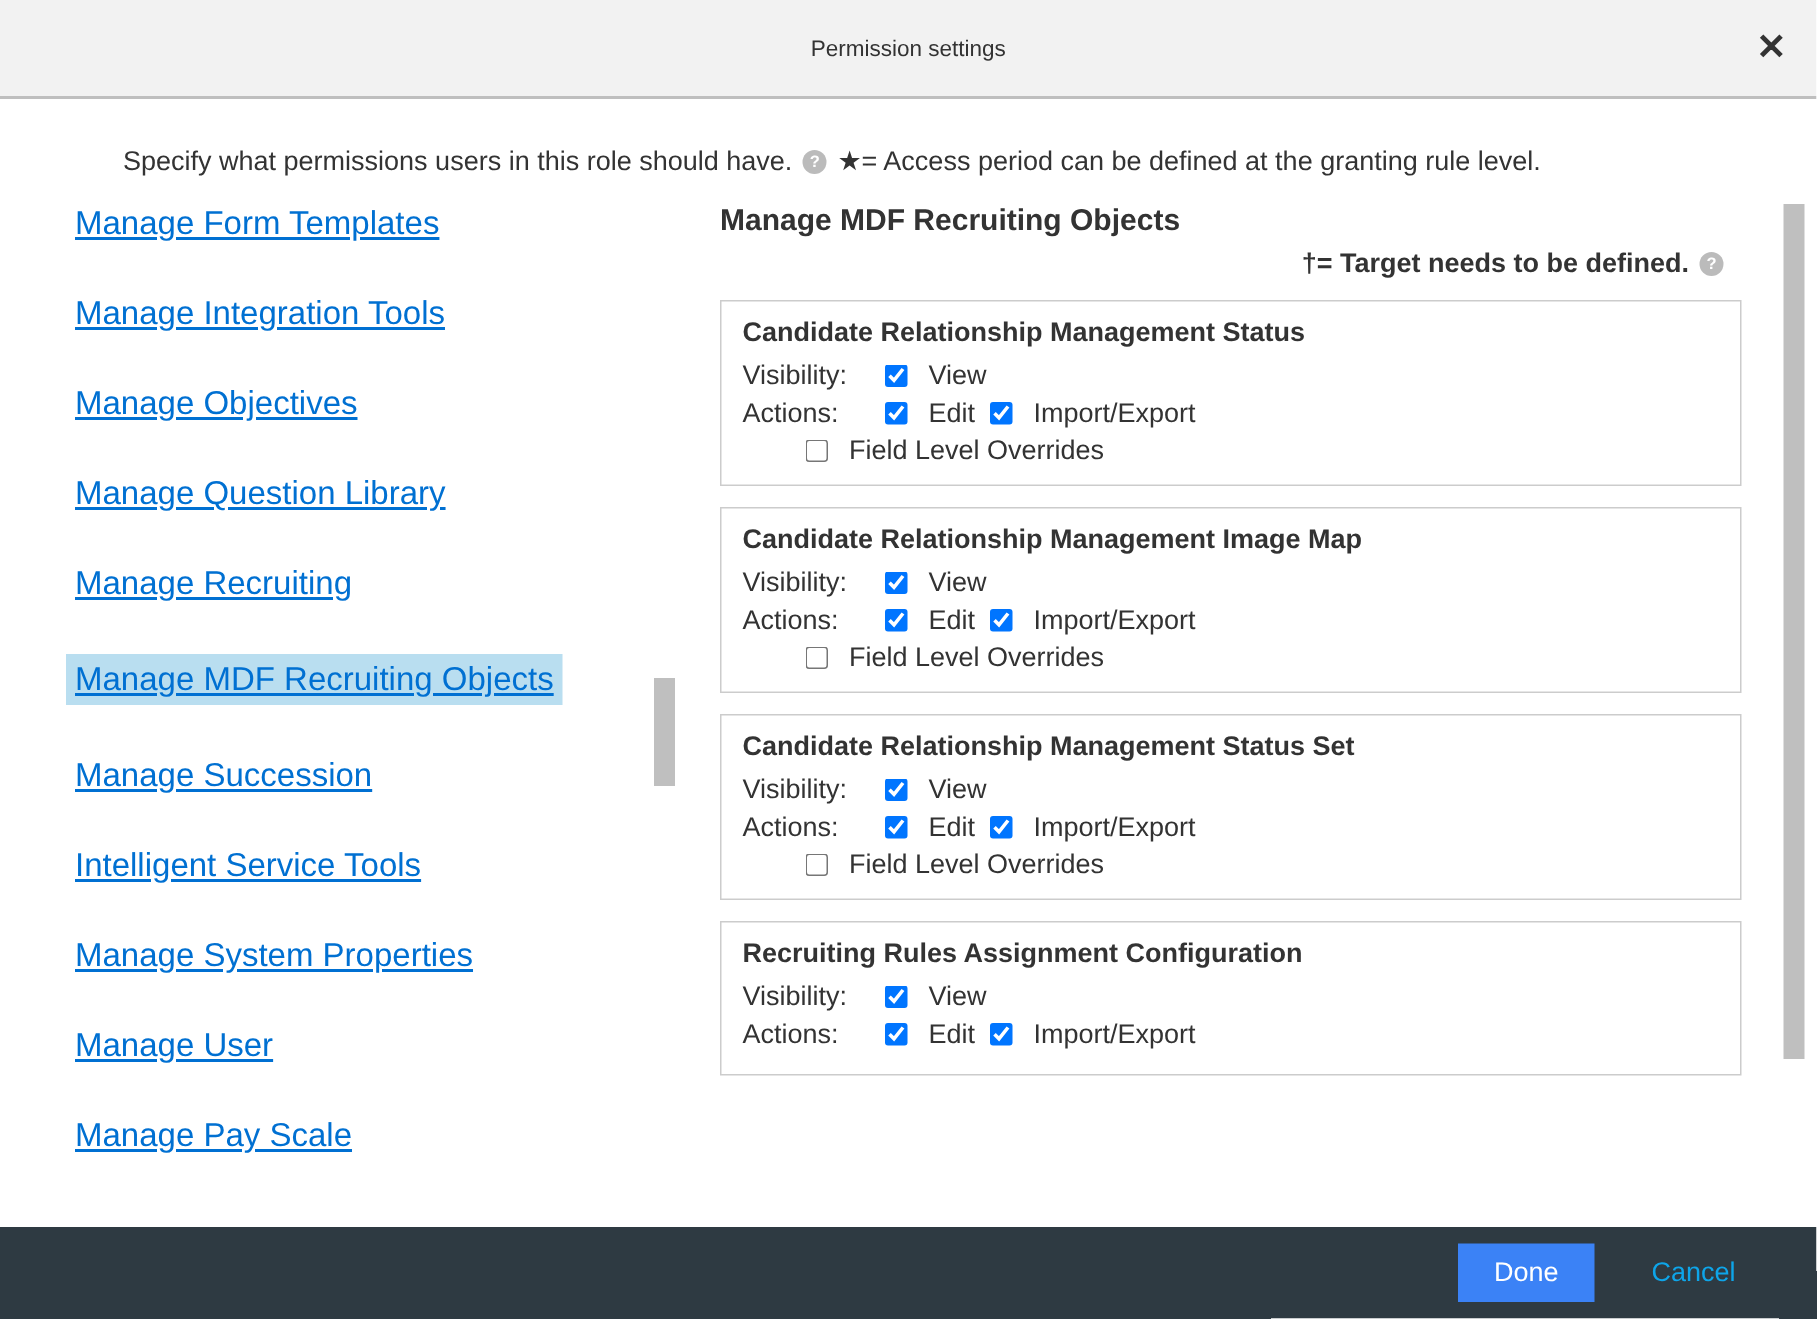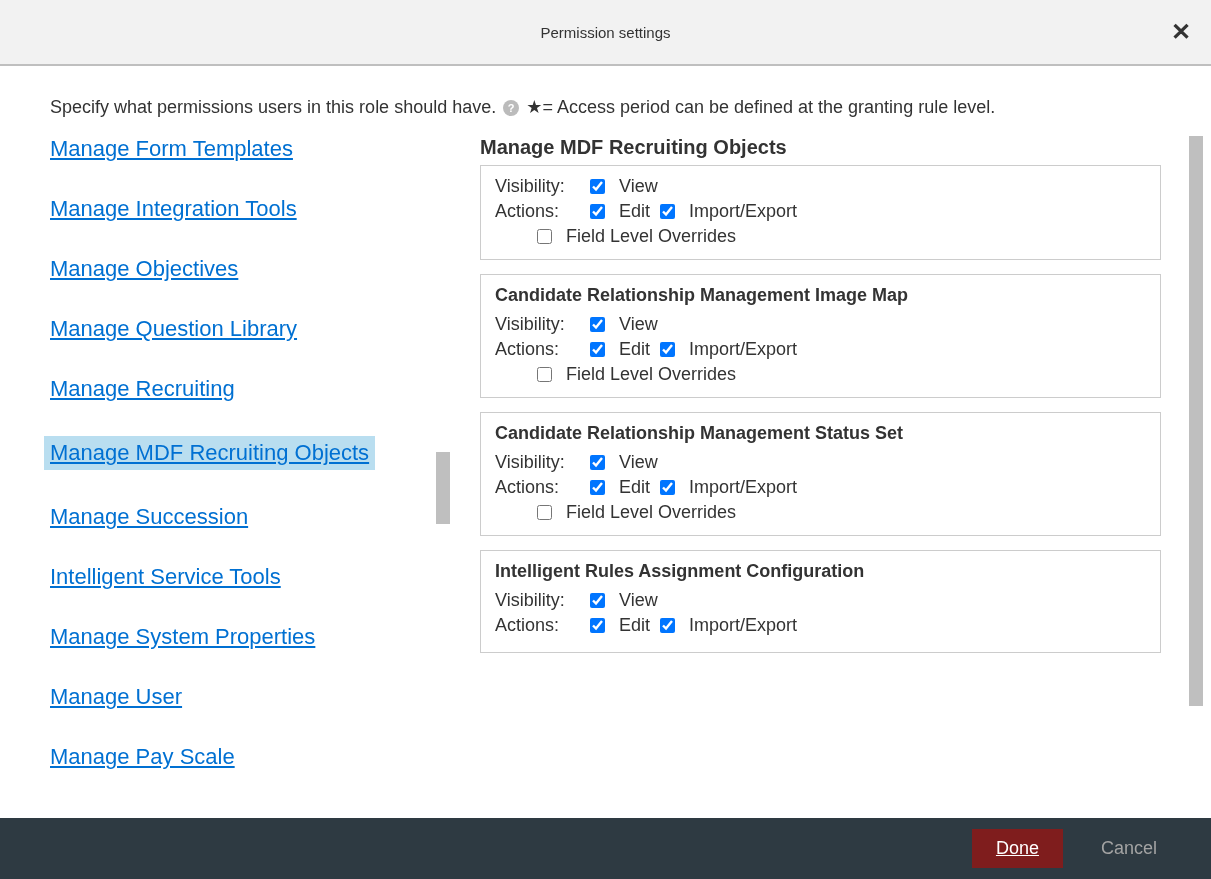--- a/index.html
+++ b/index.html
@@ -38,20 +38,21 @@
   }
   .content {
     padding: 30px 50px 0 50px;
     height: 752px;
     position: relative;
   }
   .intro-line {
     font-size: 18px;
     color: #333;
     margin-bottom: 18px;
+    margin-left: 32px;
   }
   .help-icon {
     display: inline-block;
     width: 16px;
     height: 16px;
     border-radius: 50%;
     background: #bbb;
     color: #fff;
     font-size: 11px;
     font-weight: bold;
@@ -189,27 +190,26 @@
     padding: 0 30px;
   }
   .btn {
     font-size: 18px;
     padding: 9px 24px;
     margin-left: 14px;
     cursor: pointer;
     border: none;
   }
   .btn-primary {
-    background: #7f1d1d;
+    background: #3b82f6;
     color: #fff;
-    text-decoration: underline;
   }
   .btn-cancel {
     background: transparent;
-    color: #a3a3a3;
+    color: #0ea5e9;
   }
 </style>
 </head>
 <body>
 
 <div class="header">
   <div class="header-title">Permission settings</div>
   <div class="close-x">✕</div>
 </div>
 
@@ -221,22 +221,27 @@
   </div>
 
   <div class="two-col">
     <div class="sidebar">
       <ul class="sidebar-list" id="sidebar-list"><li><a>Manage Form Templates</a></li><li><a>Manage Integration Tools</a></li><li><a>Manage Objectives</a></li><li><a>Manage Question Library</a></li><li><a>Manage Recruiting</a></li><li class="selected"><a>Manage MDF Recruiting Objects</a></li><li><a>Manage Succession</a></li><li><a>Intelligent Service Tools</a></li><li><a>Manage System Properties</a></li><li><a>Manage User</a></li><li><a>Manage Pay Scale</a></li></ul>
       <div class="sidebar-scroll-thumb"></div>
     </div>
 
     <div class="main">
       <div class="main-heading">Manage MDF Recruiting Objects</div>
+      <div class="sub-heading">
+        <span>†= Target needs to be defined.</span>
+        <span class="help-icon">?</span>
+      </div>
       <div id="perm-groups">
           <div class="perm-box">
+            <div class="perm-title">Candidate Relationship Management Status</div>
             <div class="perm-row">
               <span class="perm-label">Visibility:</span>
               <span class="cb-wrap">
                 <input type="checkbox" checked="" style="">
               </span>
               <span class="cb-label">View</span>
             </div>
             <div class="perm-row">
               <span class="perm-label">Actions:</span>
               <span class="cb-wrap">
@@ -303,21 +308,21 @@
               <span class="cb-label">Import/Export</span>
             </div>
             <div class="flo-row">
               <span class="cb-wrap">
                 <input type="checkbox" style="">
               </span>
               <span class="cb-label">Field Level Overrides</span>
             </div>
           </div>
           <div class="perm-box">
-            <div class="perm-title">Intelligent Rules Assignment Configuration</div>
+            <div class="perm-title">Recruiting Rules Assignment Configuration</div>
             <div class="perm-row">
               <span class="perm-label">Visibility:</span>
               <span class="cb-wrap">
                 <input type="checkbox" checked="" style="">
               </span>
               <span class="cb-label">View</span>
             </div>
             <div class="perm-row">
               <span class="perm-label">Actions:</span>
               <span class="cb-wrap">

